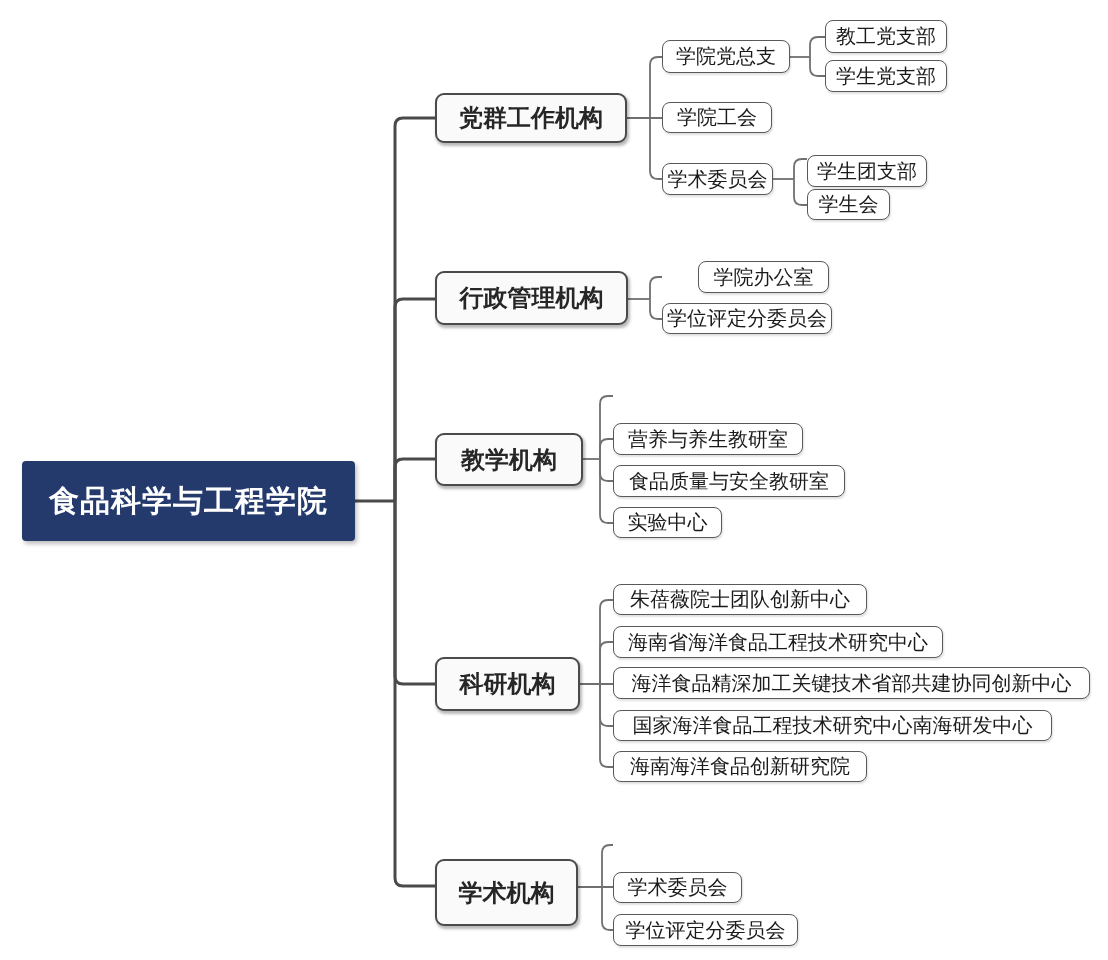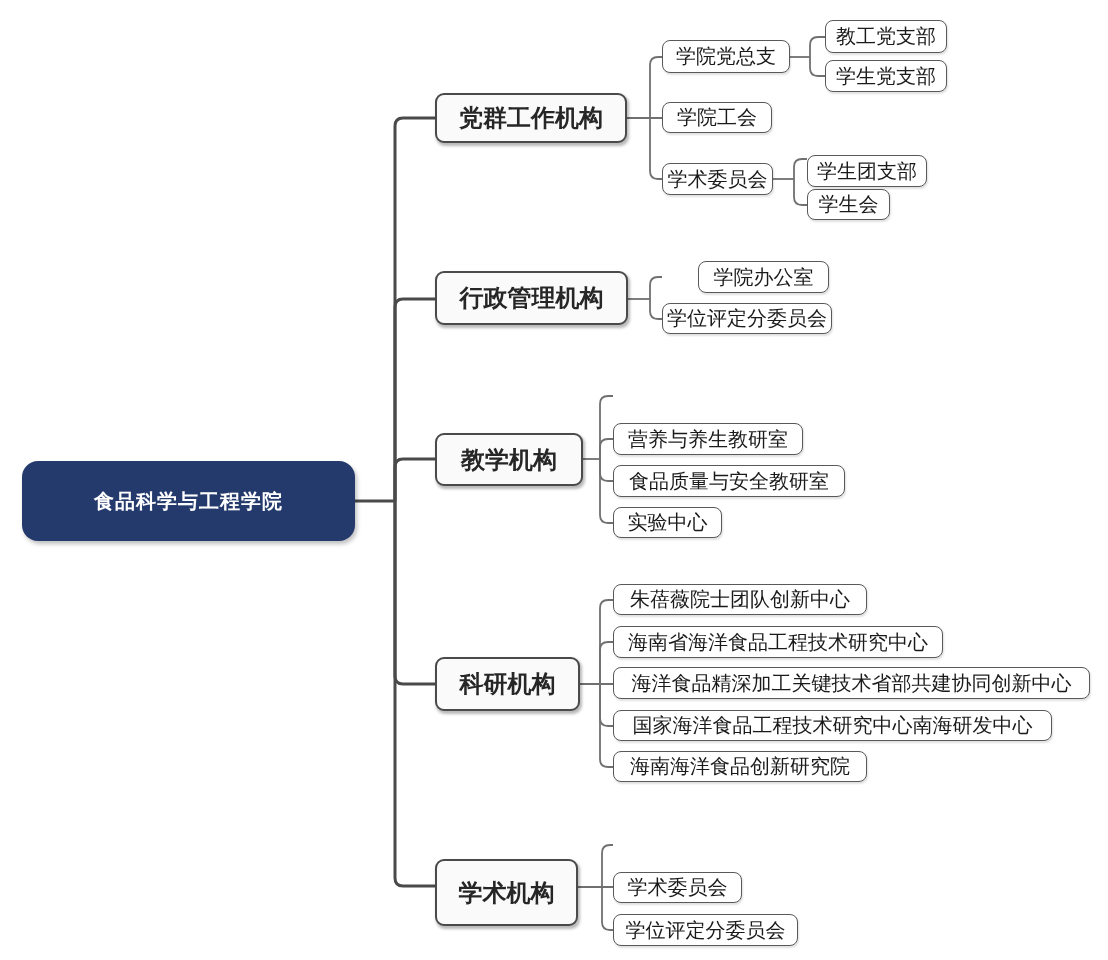--- a/index.html
+++ b/index.html
@@ -4,21 +4,21 @@
 <style>
   html,body{margin:0;padding:0;background:#ffffff;}
   body{width:1108px;height:960px;position:relative;font-family:"Liberation Sans",sans-serif;}
   .canvas{position:absolute;left:0;top:0;width:1108px;height:960px;}
   .connectors{position:absolute;left:0;top:0;}
   .main-line{stroke:var(--connector-main,#4a4a4a);stroke-width:3;fill:none;}
   .child-line{stroke:var(--connector-child,#707070);stroke-width:1.8;fill:none;}
   .node{position:absolute;display:flex;align-items:center;justify-content:center;
         white-space:nowrap;box-sizing:border-box;cursor:default;}
   .root{background:var(--root-bg,#243a6d);color:var(--root-text,#fff);
-        border-radius:16px;font-size:20px;font-weight:bold;letter-spacing:1px;
+        border-radius:4px;font-size:30px;font-weight:bold;letter-spacing:1px;
         box-shadow:2px 3px 4px rgba(0,0,0,.25);}
   .branch{background:var(--branch-bg,#fafafa);border:2.6px solid var(--branch-border,#4a4a4a);
         border-radius:9px;font-size:24px;font-weight:bold;color:var(--branch-text,#262626);
         box-shadow:1.5px 2.5px 3px rgba(0,0,0,.28);}
   .leaf{background:var(--child-bg,#ffffff);border:1.6px solid var(--child-border,#595959);
         border-radius:8px;font-size:20px;color:var(--child-text,#1a1a1a);
         box-shadow:1px 1.5px 2px rgba(0,0,0,.12);}
 </style>
 </head>
 <body>

